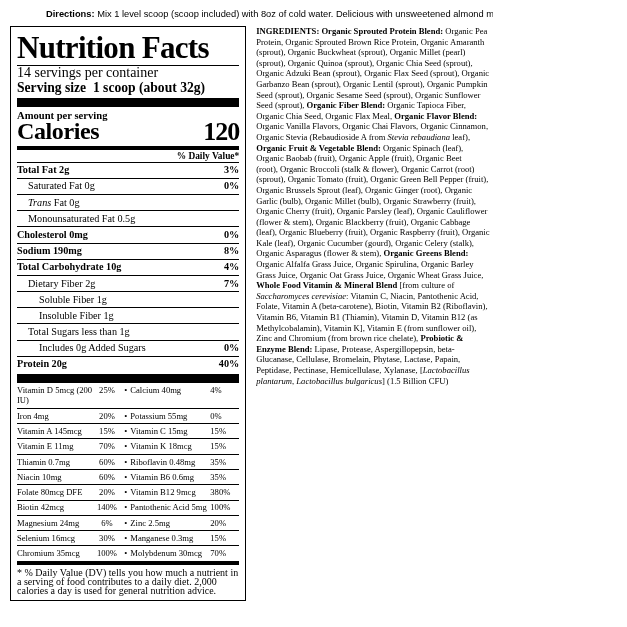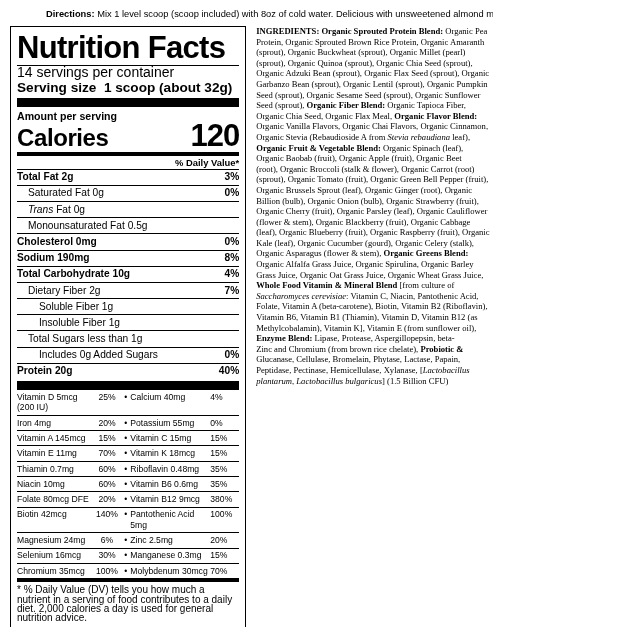--- a/index.html
+++ b/index.html
@@ -30,21 +30,21 @@
     display: flex;
     align-items: flex-start;
     gap: 10px;
   }
   
   .nf {
     width: 288px;
     border: 1.4px solid #000;
     padding: 4px 6px 4px 6px;
     background: #fff;
-    font-family: Liberation Sans, sans-serif;
+    font-family: Liberation Serif, serif;
   }
   .nf-title {
     font-size: 31px;
     font-weight: bold;
     letter-spacing: -0.7px;
     line-height: 1.02;
     margin: 1px 0 1px 0;
   }
   .nf-servings {
     font-size: 14px;
@@ -71,21 +71,21 @@
     margin-top: -2px;
     margin-bottom: 1px;
   }
   .cal-label {
     font-size: 24px;
     font-weight: bold;
     letter-spacing: -0.4px;
     line-height: 1.05;
   }
   .cal-value {
-    font-size: 31px;
+    font-size: 26px;
     font-weight: bold;
     letter-spacing: -1px;
     line-height: 1;
   }
   .dv-header {
     text-align: right;
     font-size: 9.4px;
     font-weight: bold;
     padding: 1px 0 1px 0;
   }
@@ -339,35 +339,35 @@
           <div class="ing-line">Seed (sprout), Organic Sesame Seed (sprout), Organic Sunflower</div>
           <div class="ing-line">Seed (sprout), <b>Organic Fiber Blend: </b>Organic Tapioca Fiber,</div>
           <div class="ing-line">Organic Chia Seed, Organic Flax Meal, <b>Organic Flavor Blend: </b></div>
           <div class="ing-line">Organic Vanilla Flavors, Organic Chai Flavors, Organic Cinnamon,</div>
           <div class="ing-line">Organic Stevia (Rebaudioside A from <i>Stevia rebaudiana</i> leaf),</div>
           <div class="ing-line"><b>Organic Fruit &amp; Vegetable Blend: </b>Organic Spinach (leaf),</div>
           <div class="ing-line">Organic Baobab (fruit), Organic Apple (fruit), Organic Beet</div>
           <div class="ing-line">(root), Organic Broccoli (stalk &amp; flower), Organic Carrot (root)</div>
           <div class="ing-line">(sprout), Organic Tomato (fruit), Organic Green Bell Pepper (fruit),</div>
           <div class="ing-line">Organic Brussels Sprout (leaf), Organic Ginger (root), Organic</div>
-          <div class="ing-line">Billion (bulb), Organic Onion (bulb), Organic Strawberry (fruit),</div>
+          <div class="ing-line">Garlic (bulb), Organic Millet (bulb), Organic Strawberry (fruit),</div>
           <div class="ing-line">Organic Cherry (fruit), Organic Parsley (leaf), Organic Cauliflower</div>
           <div class="ing-line">(flower &amp; stem), Organic Blackberry (fruit), Organic Cabbage</div>
           <div class="ing-line">(leaf), Organic Blueberry (fruit), Organic Raspberry (fruit), Organic</div>
           <div class="ing-line">Kale (leaf), Organic Cucumber (gourd), Organic Celery (stalk),</div>
           <div class="ing-line">Organic Asparagus (flower &amp; stem), <b>Organic Greens Blend: </b></div>
           <div class="ing-line">Organic Alfalfa Grass Juice, Organic Spirulina, Organic Barley</div>
           <div class="ing-line">Grass Juice, Organic Oat Grass Juice, Organic Wheat Grass Juice,</div>
           <div class="ing-line"><b>Whole Food Vitamin &amp; Mineral Blend </b>[from culture of</div>
           <div class="ing-line"><i>Saccharomyces cerevisiae</i>: Vitamin C, Niacin, Pantothenic Acid,</div>
           <div class="ing-line">Folate, Vitamin A (beta-carotene), Biotin, Vitamin B2 (Riboflavin),</div>
           <div class="ing-line">Vitamin B6, Vitamin B1 (Thiamin), Vitamin D, Vitamin B12 (as</div>
           <div class="ing-line">Methylcobalamin), Vitamin K], Vitamin E (from sunflower oil),</div>
+          <div class="ing-line">Zinc and Chromium (from brown rice chelate), <b>Probiotic &amp;</b></div>
           <div class="ing-line"><b>Enzyme Blend: </b>Lipase, Protease, Aspergillopepsin, beta-</div>
-          <div class="ing-line">Zinc and Chromium (from brown rice chelate), <b>Probiotic &amp;</b></div>
           <div class="ing-line">Glucanase, Cellulase, Bromelain, Phytase, Lactase, Papain,</div>
           <div class="ing-line">Peptidase, Pectinase, Hemicellulase, Xylanase, [<i>Lactobacillus</i></div>
           <div class="ing-line"><i>plantarum</i>, <i>Lactobacillus bulgaricus</i>] (1.5 Billion CFU)</div>
         </div>
     </div>
 
   </div>
 </div>
 
 </body></html>

